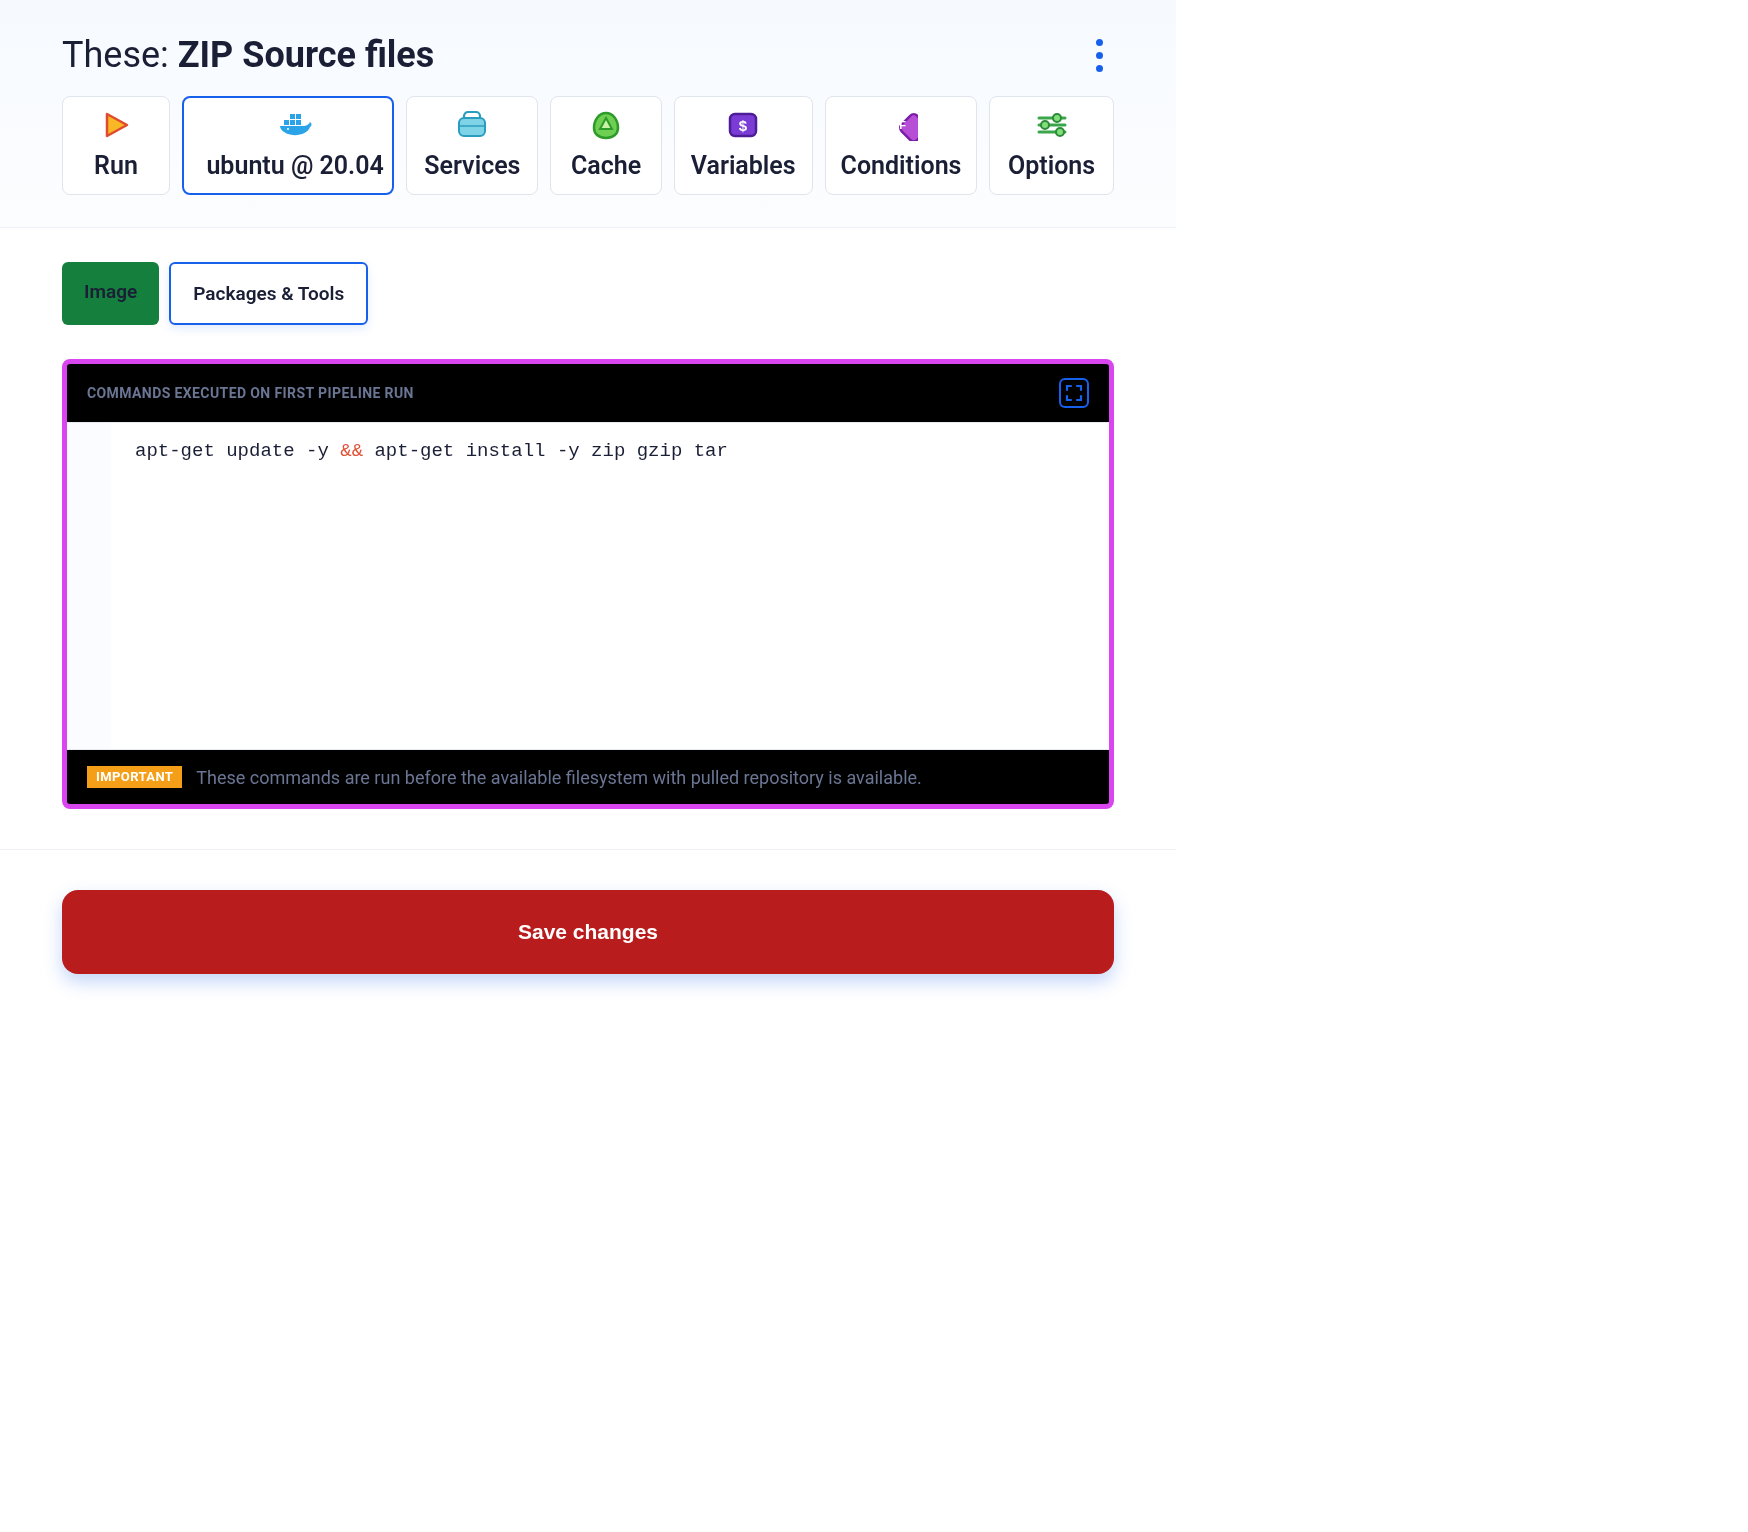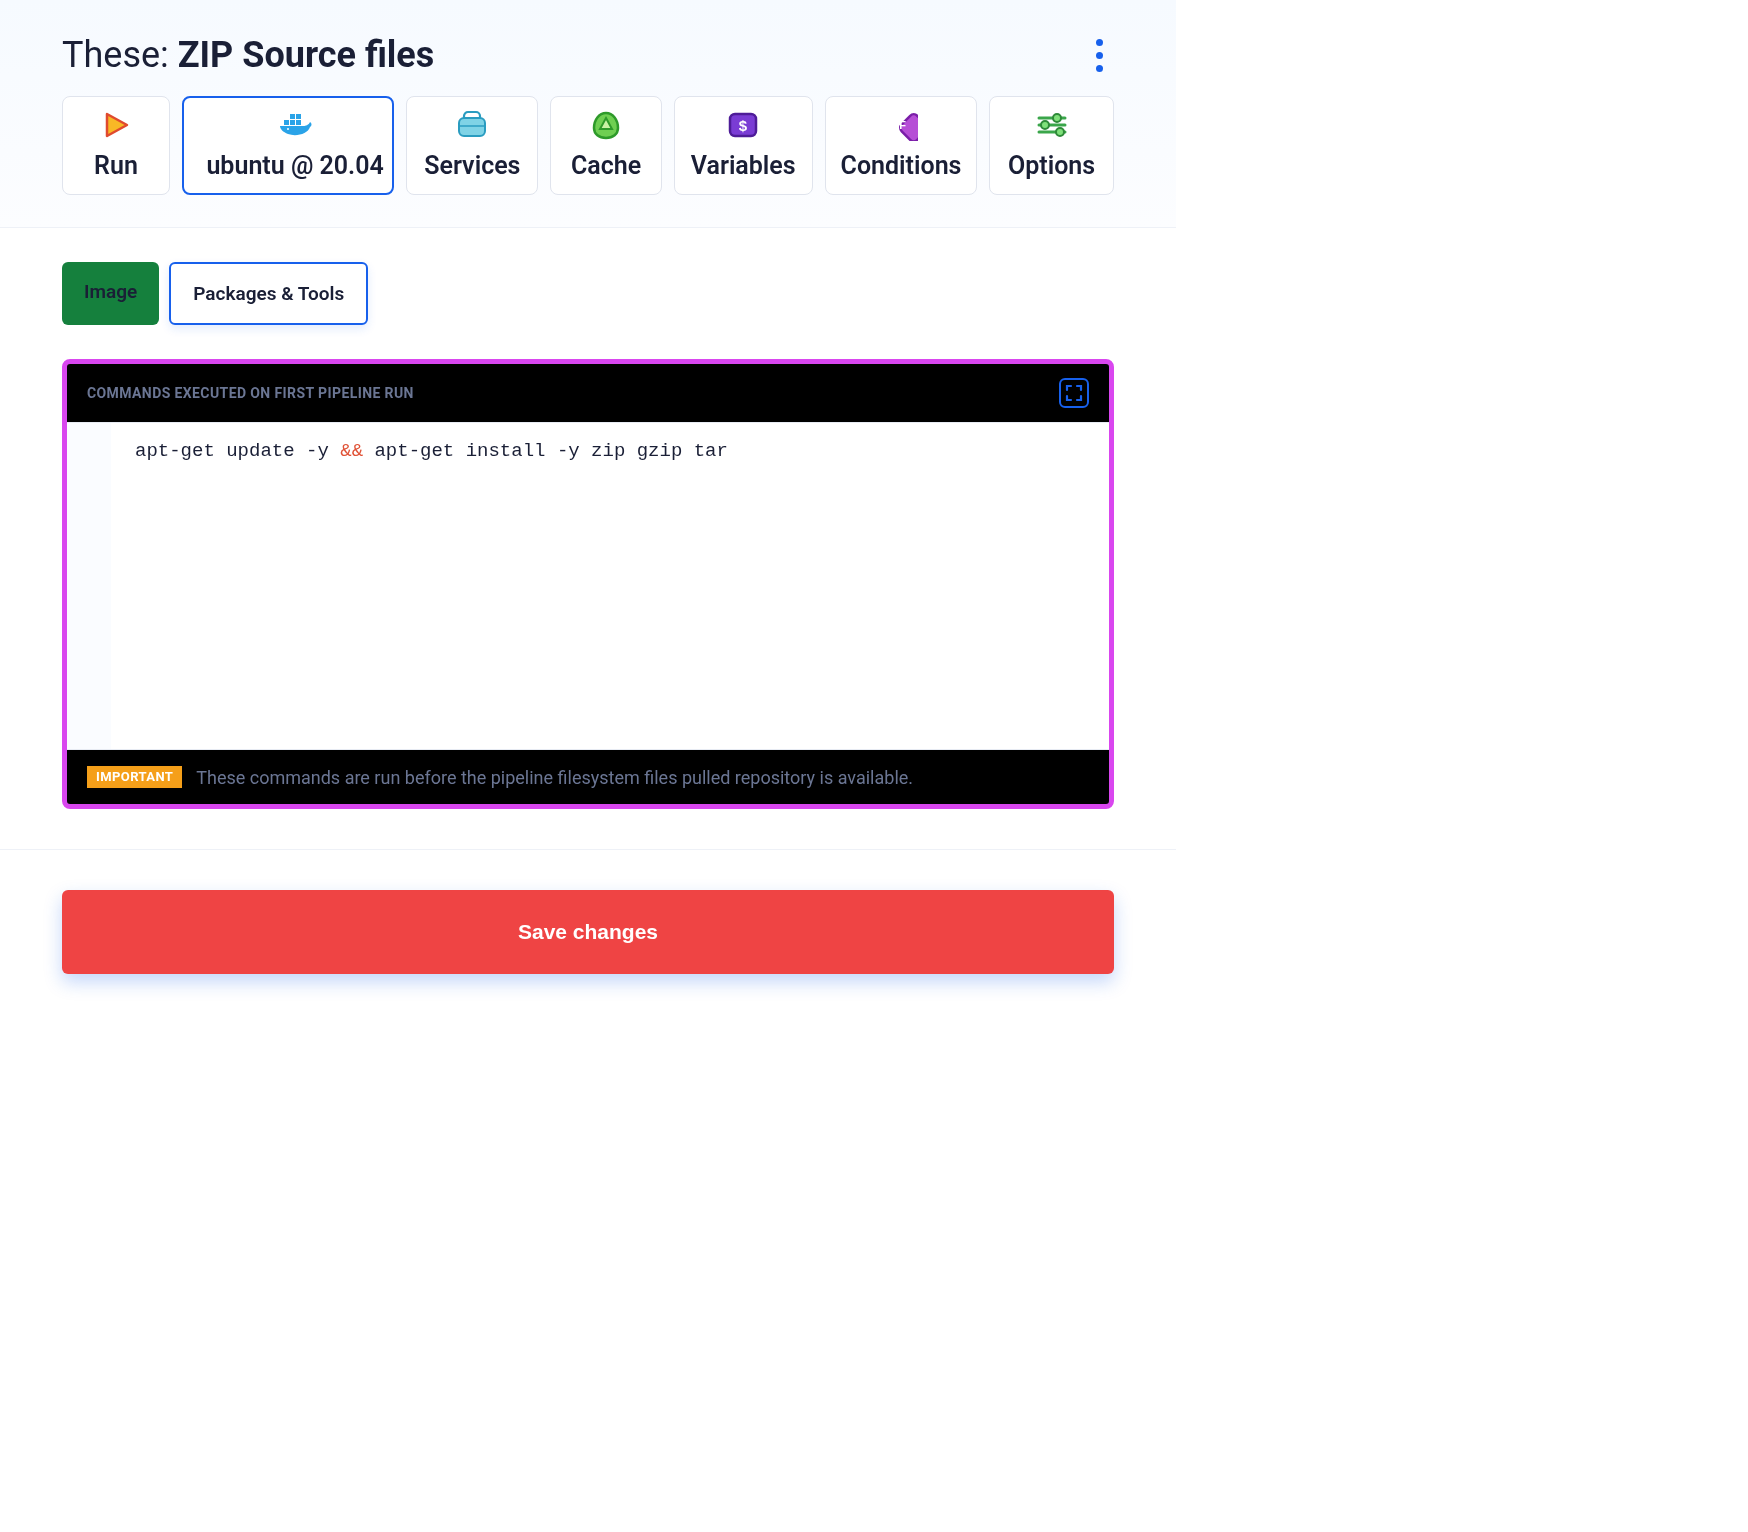--- a/index.html
+++ b/index.html
@@ -169,24 +169,24 @@
   .foot-text {
     color: #6b7694;
     font-size: 18px;
   }
   .footer-bar {
     border-top: 1px solid #eef1f7;
     padding: 40px 62px 48px 62px;
   }
   .save-button {
     width: 100%;
-    background: #ef4444;
+    background: #b91c1c;
     color: #ffffff;
     border: none;
-    border-radius: 6px;
+    border-radius: 16px;
     font-size: 21px;
     font-weight: 700;
     padding: 30px 0;
     cursor: pointer;
     box-shadow: 0 8px 18px rgba(23,96,236,0.25);
   }
 </style>
 </head>
 <body>
 
@@ -303,21 +303,21 @@
           <path d="M2 6 V2 H6 M12 2 H16 V6 M16 12 V16 H12 M6 16 H2 V12" fill="none" stroke="#1760ec" stroke-width="2.2" stroke-linecap="round"></path>
         </svg>
       </div>
     </div>
     <div class="code-area">
       <div class="gutter"></div>
       <div class="code-lines"><span>apt-get update -y </span><span class="op">&amp;&amp;</span><span> apt-get install -y zip gzip tar</span></div>
     </div>
     <div class="editor-foot">
       <span class="badge">IMPORTANT</span>
-      <span class="foot-text">These commands are run before the pipeline filesystem files pulled repository is available.</span>
+      <span class="foot-text">These commands are run before the available filesystem with pulled repository is available.</span>
     </div>
   </div>
 
 </div>
 
 <div class="footer-bar">
   <button class="save-button">Save changes</button>
 </div>
 
 </body></html>

